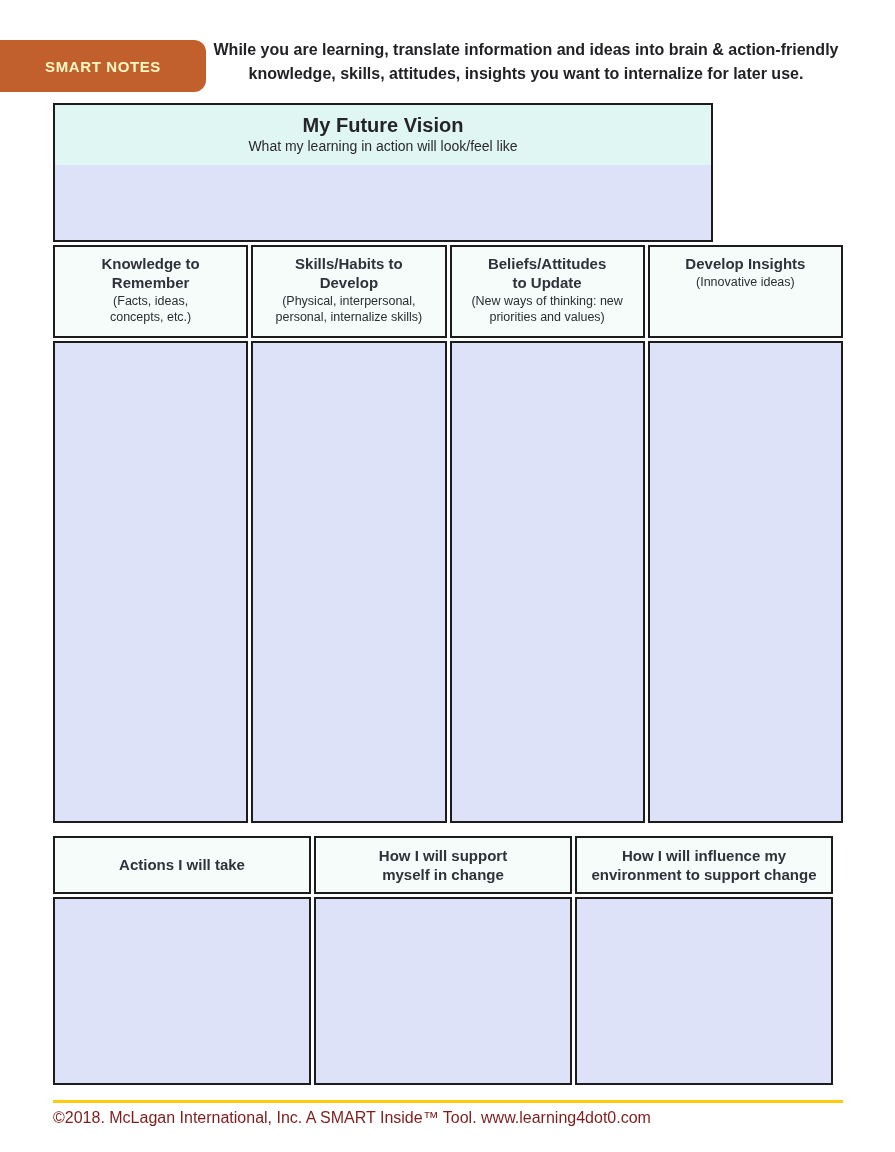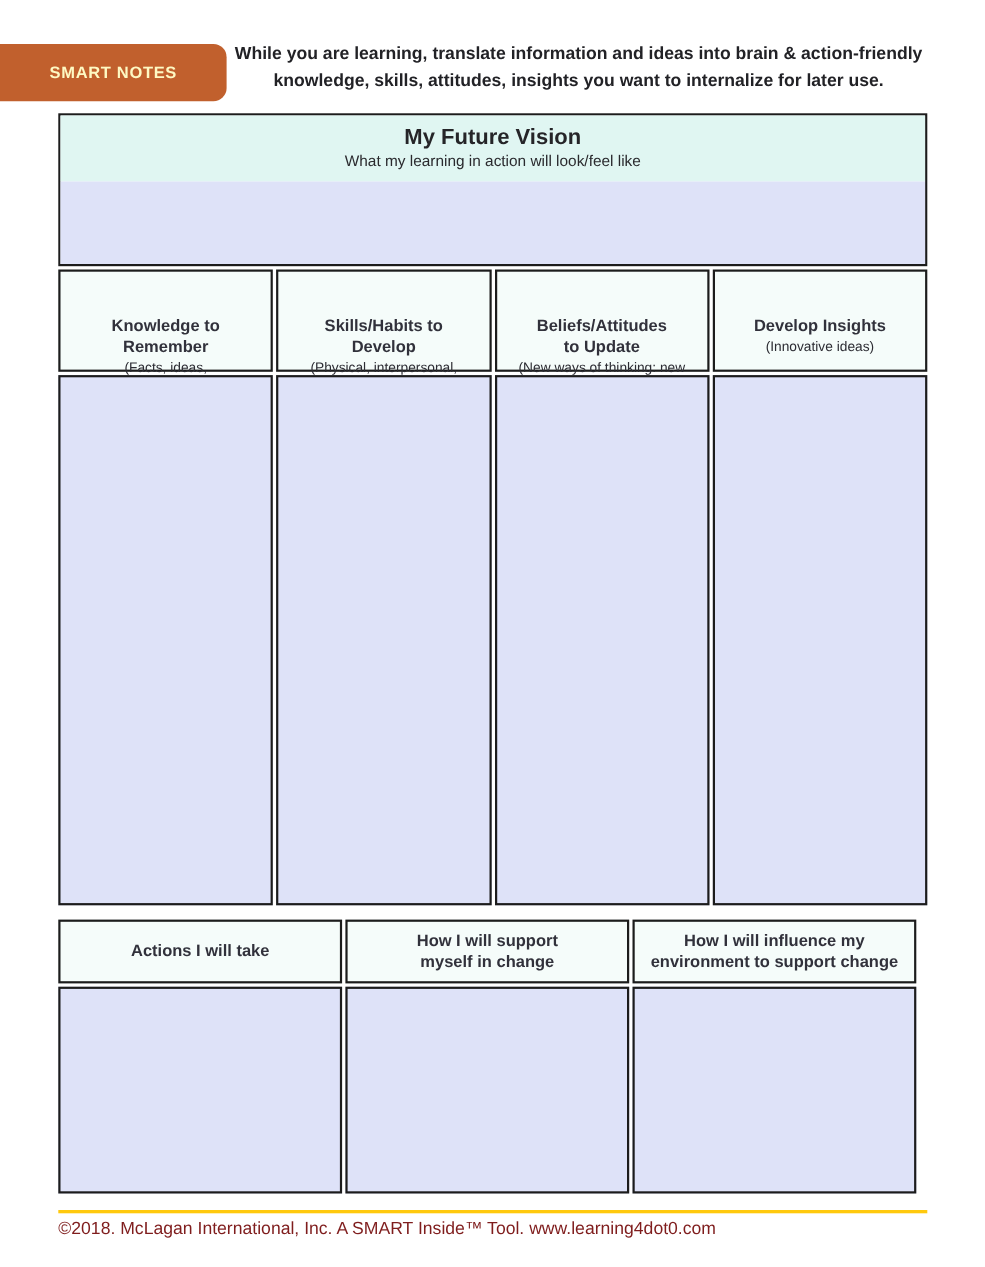--- a/index.html
+++ b/index.html
@@ -20,35 +20,35 @@
   
   .badge{position:absolute;left:0;top:40px;width:206px;height:52px;
     background:var(--accent-orange);border-radius:0 12px 12px 0;
     color:#fef9c3;font-weight:bold;font-size:15px;letter-spacing:.6px;
     display:flex;align-items:center;justify-content:center;}
   .instruction{position:absolute;left:181px;top:38px;width:690px;
     text-align:center;font-size:16px;line-height:1.5;font-weight:600;
     color:var(--text-dark);white-space:pre-line;}
 
   
-  .vision-box{position:absolute;left:53px;top:103px;width:790px;
+  .vision-box{position:absolute;left:53px;top:103px;width:660px;
     border:2px solid var(--border-dark);}
   .vision-head{background:var(--cell-cyan);height:60px;text-align:center;padding-top:8px;}
   .vision-title{font-size:20px;font-weight:bold;color:#252528;line-height:1.2;}
   .vision-subtitle{font-size:14px;color:#2a2a2e;margin-top:1px;}
   .vision-input{background:var(--cell-lavender);height:75px;cursor:text;}
 
   .grid4{position:absolute;left:53px;width:790px;display:grid;
     grid-template-columns:repeat(4,1fr);gap:3px;}
   .head-row4{top:245px;}
   .body-row4{top:341px;}
   .hcell{border:2px solid var(--border-dark);background:var(--cell-headbg);
     height:93px;text-align:center;padding:7px 2px 0 2px;}
   .hcell .t{font-size:15px;font-weight:bold;color:var(--text-navy);
-    line-height:1.28;white-space:pre-line;margin-top:33px;}
+    line-height:1.28;white-space:pre-line;}
   .hcell .s{font-size:12.5px;color:#2c2c33;line-height:1.22;margin-top:2px;white-space:pre-line;}
   .bcell{border:2px solid var(--border-dark);background:var(--cell-lavender);
     height:482px;cursor:text;}
 
   
   .grid3{position:absolute;left:53px;width:780px;display:grid;
     grid-template-columns:repeat(3,1fr);gap:3px;}
   .head-row3{top:836px;}
   .body-row3{top:897px;}
   .hcell3{border:2px solid var(--border-dark);background:var(--cell-headbg);

